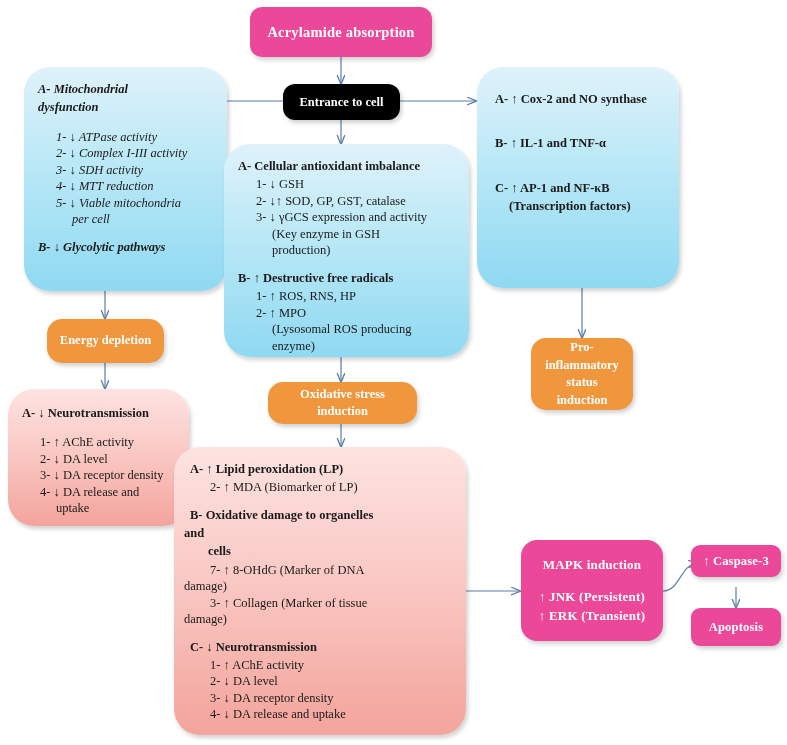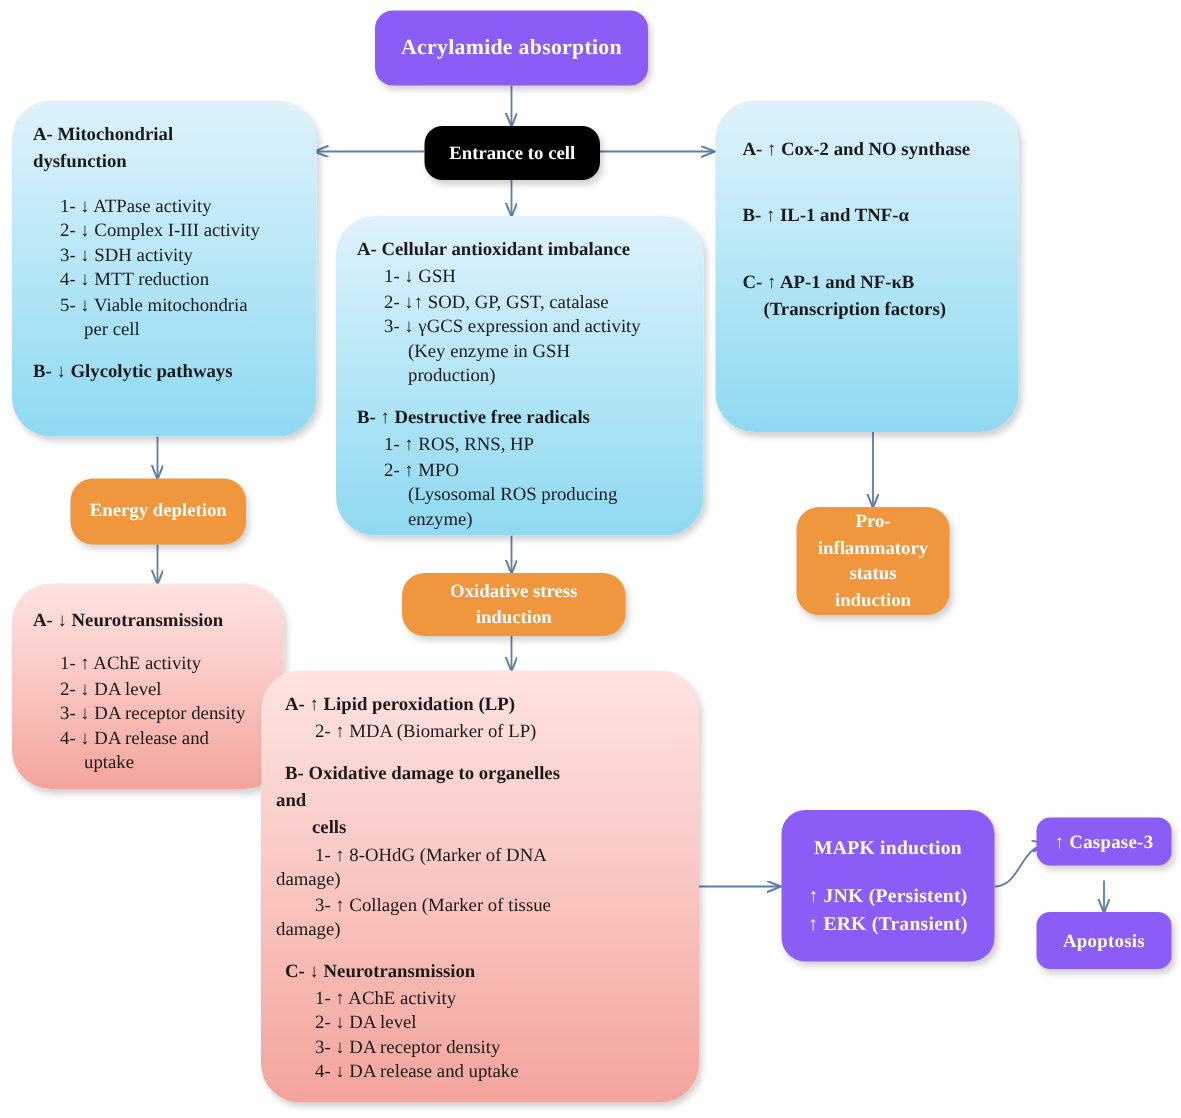--- a/index.html
+++ b/index.html
@@ -21,21 +21,21 @@
     height: 745px;
   }
   .node {
     position: absolute;
     box-sizing: border-box;
     border-radius: 12px;
     box-shadow: 2px 3px 4px rgba(0,0,0,0.18);
   }
   
   .red {
-    background: #8b5cf6;
+    background: #ec4899;
     color: #ffffff;
     font-weight: bold;
     display: flex;
     align-items: center;
     justify-content: center;
     text-align: left;
     letter-spacing: .2px;
   }
   .green {
     background: #000000;
@@ -139,21 +139,21 @@
   </svg>
 
   <div class="node red" style="left:250px; top:7px; width:182px; height:50px; font-size:14.5px;">
     <span>Acrylamide  absorption</span>
   </div>
 
   <div class="node green" style="left:283px; top:84px; width:117px; height:36px; font-size:12.5px;">
     <span>Entrance to cell</span>
   </div>
 
-  <div class="node blue" style="left:8px; top:67px; width:203px; height:224px;">
+  <div class="node blue" style="left:24px; top:67px; width:203px; height:224px;font-style:italic;">
     <p class="hdr">A- Mitochondrial</p>
     <p class="hdr">dysfunction</p>
     <div class="gap"></div>
     <p class="itm">1- ↓ ATPase activity</p>
     <p class="itm">2- ↓ Complex I-III activity</p>
     <p class="itm">3- ↓ SDH activity</p>
     <p class="itm">4- ↓ MTT reduction</p>
     <p class="itm">5- ↓ Viable  mitochondria</p>
     <p class="itm sub">per cell</p>
     <div class="gap"></div>
@@ -210,21 +210,21 @@
     <span>induction</span>
   </div>
 
   <div class="node pink" style="left:174px; top:447px; width:292px; height:288px; padding-top:14px; padding-left:10px;">
     <p class="hdr ind">A- ↑ Lipid peroxidation (LP)</p>
     <p class="itm" style="padding-left:26px;">2- ↑ MDA (Biomarker of LP)</p>
     <div class="gap"></div>
     <p class="hdr ind">B- Oxidative damage to organelles</p>
     <p class="hdr" style="padding-left:0px;">and</p>
     <p class="hdr" style="padding-left:24px;">cells</p>
-    <p class="itm" style="padding-left:26px;">1- ↑ 8-OHdG (Marker of DNA</p>
+    <p class="itm" style="padding-left:26px;">7- ↑ 8-OHdG (Marker of DNA</p>
     <p class="itm flush">damage)</p>
     <p class="itm" style="padding-left:26px;">3- ↑ Collagen  (Marker of tissue</p>
     <p class="itm flush">damage)</p>
     <div class="gap"></div>
     <p class="hdr ind">C- ↓ Neurotransmission</p>
     <p class="itm" style="padding-left:26px;">1- ↑ AChE  activity</p>
     <p class="itm" style="padding-left:26px;">2- ↓ DA level</p>
     <p class="itm" style="padding-left:26px;">3- ↓ DA receptor density</p>
     <p class="itm" style="padding-left:26px;">4- ↓ DA release  and uptake</p>
   </div>

